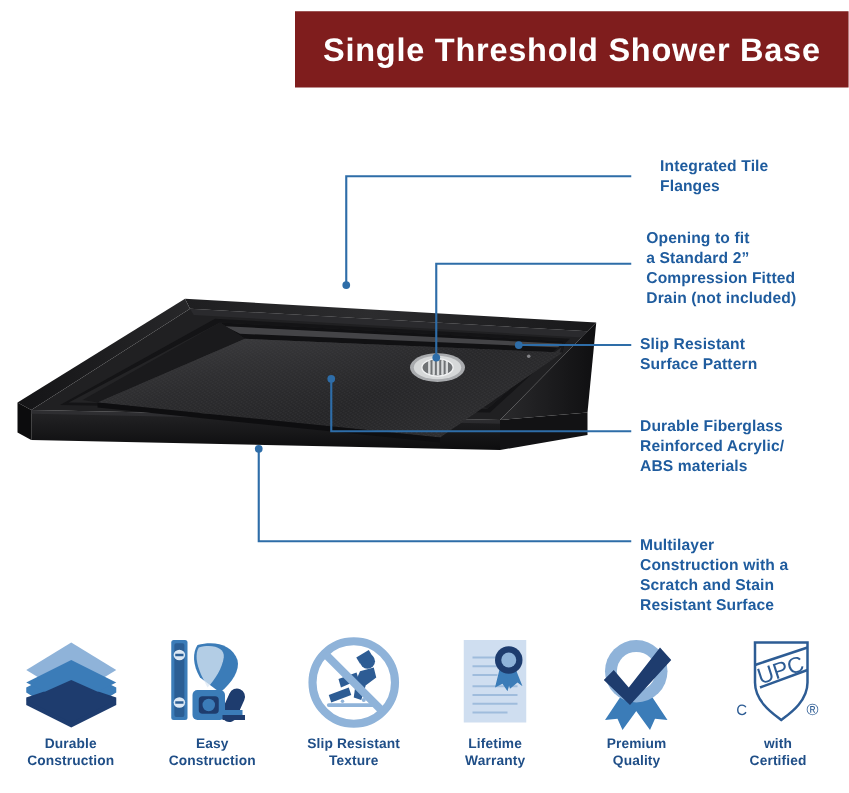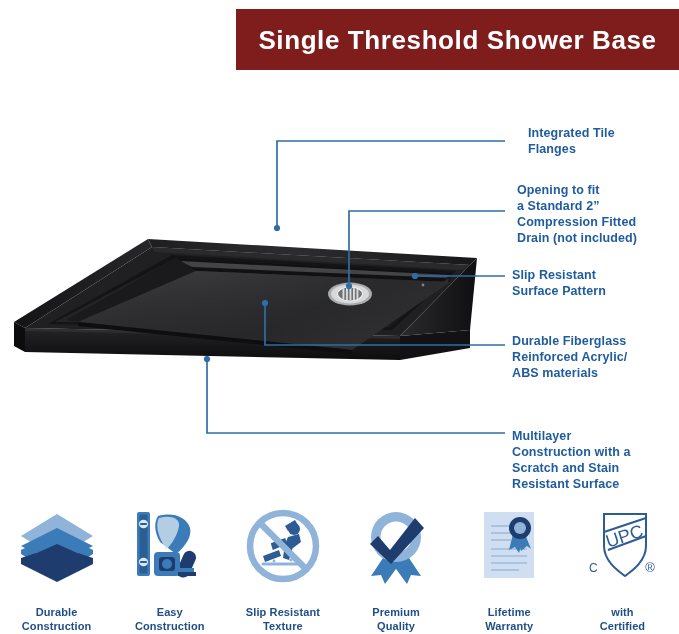--- a/index.html
+++ b/index.html
@@ -89,21 +89,21 @@
     align-items: center;
   }
   .feature-icon {
     width: 84px;
     height: 80px;
     display: flex;
     align-items: center;
     justify-content: center;
   }
   .feature-label {
-    margin-top: 19px;
+    margin-top: 2px;
     text-align: center;
     color: #1F4E87;
     font-size: 11px;
     font-weight: bold;
     line-height: 14px;
     white-space: pre-line;
     letter-spacing: 0.1px;
   }
 </style>
 </head>
@@ -326,37 +326,20 @@
         <line x1="19" y1="17" x2="65" y2="63" stroke="#8FB3D9" stroke-width="6.5"></line>
       </svg>
     </div>
     <div class="feature-label">Slip Resistant
 Texture</div>
   </div>
 
   <div class="feature">
     <div class="feature-icon">
       <svg width="84" height="80" viewBox="0 0 84 80" xmlns="http://www.w3.org/2000/svg">
-
-        <path d="M33,46 L17,70 L27,69 L31,78 L47,56 Z" fill="#3B7CB8"></path>
-        <path d="M51,46 L67,70 L57,69 L53,78 L37,56 Z" fill="#3B7CB8"></path>
-
-        <circle cx="42" cy="31" r="25" fill="#8FB3D9"></circle>
-        <circle cx="42" cy="31" r="15.5" fill="#ffffff"></circle>
-
-        <path d="M24,30 L36,44 L61,12 L70,22 L37,58 L16,38 Z" fill="#1E3C6E"></path>
-      </svg>
-    </div>
-    <div class="feature-label">Premium
-Quality</div>
-  </div>
-
-  <div class="feature">
-    <div class="feature-icon">
-      <svg width="84" height="80" viewBox="0 0 84 80" xmlns="http://www.w3.org/2000/svg">
         <rect x="17" y="6" width="50" height="66" fill="#CFDEF0"></rect>
         <g stroke="#9FBCDC" stroke-width="1.6">
           <line x1="24" y1="20" x2="48" y2="20"></line>
           <line x1="24" y1="27" x2="48" y2="27"></line>
           <line x1="24" y1="34" x2="44" y2="34"></line>
           <line x1="24" y1="43" x2="60" y2="43"></line>
           <line x1="24" y1="50" x2="60" y2="50"></line>
           <line x1="24" y1="57" x2="60" y2="57"></line>
           <line x1="24" y1="64" x2="52" y2="64"></line>
         </g>
@@ -368,20 +351,37 @@
         <circle cx="53" cy="22" r="6" fill="#8FB3D9"></circle>
       </svg>
     </div>
     <div class="feature-label">Lifetime
 Warranty</div>
   </div>
 
   <div class="feature">
     <div class="feature-icon">
       <svg width="84" height="80" viewBox="0 0 84 80" xmlns="http://www.w3.org/2000/svg">
+
+        <path d="M33,46 L17,70 L27,69 L31,78 L47,56 Z" fill="#3B7CB8"></path>
+        <path d="M51,46 L67,70 L57,69 L53,78 L37,56 Z" fill="#3B7CB8"></path>
+
+        <circle cx="42" cy="31" r="25" fill="#8FB3D9"></circle>
+        <circle cx="42" cy="31" r="15.5" fill="#ffffff"></circle>
+
+        <path d="M24,30 L36,44 L61,12 L70,22 L37,58 L16,38 Z" fill="#1E3C6E"></path>
+      </svg>
+    </div>
+    <div class="feature-label">Premium
+Quality</div>
+  </div>
+
+  <div class="feature">
+    <div class="feature-icon">
+      <svg width="84" height="80" viewBox="0 0 84 80" xmlns="http://www.w3.org/2000/svg">
         <path d="M24,8 L66,8 L66,40 C66,56 50,66 45,70 C40,66 24,56 24,40 Z" fill="none" stroke="#2D5C94" stroke-width="2"></path>
         <line x1="24" y1="26" x2="66" y2="12" stroke="#2D5C94" stroke-width="2"></line>
         <line x1="28" y1="44" x2="66" y2="30" stroke="#2D5C94" stroke-width="2"></line>
         <text x="45" y="36" text-anchor="middle" fill="#2D5C94" font-family="Liberation Sans, sans-serif" font-size="18" transform="rotate(-18 45 32)">UPC</text>
         <text x="9" y="66" fill="#2D5C94" font-family="Liberation Sans, sans-serif" font-size="12">C</text>
         <text x="70" y="66" text-anchor="middle" fill="#2D5C94" font-family="Liberation Sans, sans-serif" font-size="13">®</text>
       </svg>
     </div>
     <div class="feature-label">with
 Certified</div>

